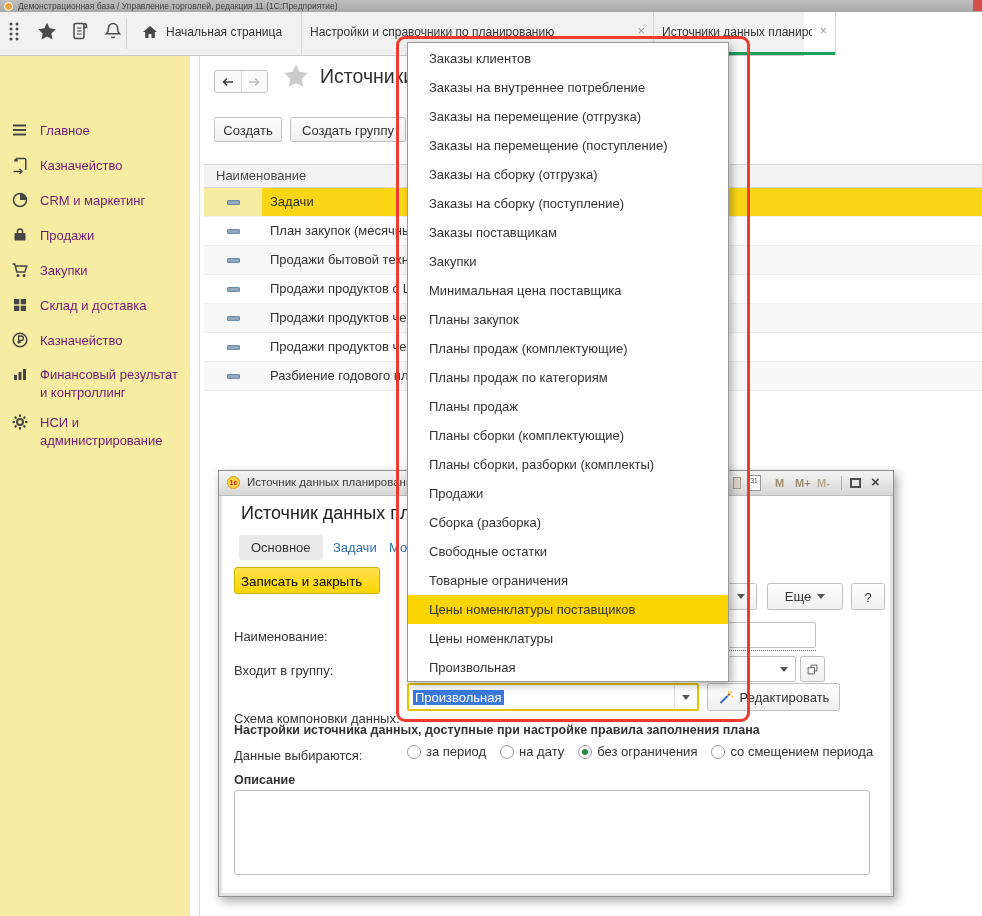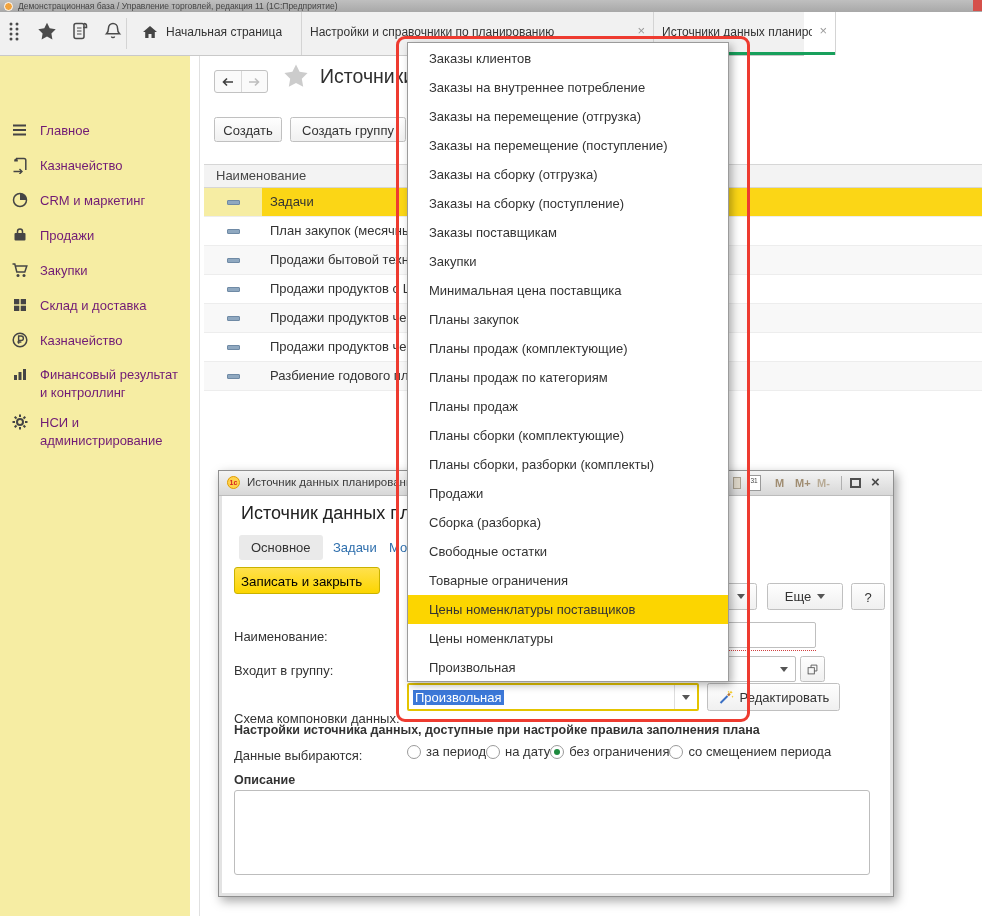--- a/index.html
+++ b/index.html
@@ -81,21 +81,21 @@
   #inpGroup{left:190px;top:185px;width:387px;height:26px;}
   .inp-caret{position:absolute;right:7px;top:10px;}
   .open-btn{position:absolute;left:581px;top:185px;width:25px;height:26px;z-index:2;display:flex;align-items:center;justify-content:center;}
   .combo{position:absolute;left:188px;top:212px;width:292px;height:28px;border:2px solid #e4c400;border-radius:2px;background:#fff;display:flex;align-items:center;box-sizing:border-box;z-index:2;}
   .combo-text{margin-left:4px;background:#3c78d8;color:#fff;padding:0 2px;white-space:nowrap;}
   .combo-arrow{margin-left:auto;width:22px;align-self:stretch;border-left:1px solid #ddd;display:flex;align-items:center;justify-content:center;}
   .caret{width:0;height:0;border-left:4px solid transparent;border-right:4px solid transparent;border-top:5px solid #555;}
   .edit-btn{position:absolute;left:488px;top:212px;width:133px;height:28px;z-index:2;display:flex;align-items:center;justify-content:center;gap:6px;}
   .settings-hdr{position:absolute;left:15px;top:252px;font-weight:bold;font-size:12.5px;z-index:2;white-space:nowrap;}
   .radio-label{position:absolute;left:15px;top:277px;z-index:2;}
-  #radioRow{position:absolute;left:188px;top:273px;display:flex;align-items:flex-start;z-index:2;}
+  #radioRow{position:absolute;left:188px;top:273px;display:flex;gap:14px;align-items:flex-start;z-index:2;}
   .radio-opt{display:flex;align-items:center;gap:5px;white-space:nowrap;}
   .radio{width:14px;height:14px;border:1px solid #9a9a9a;border-radius:50%;background:#fff;position:relative;box-sizing:border-box;}
   .radio.sel::after{content:"";position:absolute;left:3px;top:3px;width:6px;height:6px;border-radius:50%;background:#1d8a3e;}
   .desc-label{position:absolute;left:15px;top:302px;font-weight:bold;font-size:12.5px;z-index:2;}
   .desc-area{position:absolute;left:15px;top:319px;width:636px;height:85px;border:1px solid #bdbdbd;border-radius:3px;background:#fff;z-index:2;box-sizing:border-box;}
   
   .dropdown{position:absolute;left:407px;top:42px;width:322px;height:640px;background:#fff;border:1px solid #9b9b9b;box-shadow:3px 3px 8px rgba(0,0,0,.3);box-sizing:border-box;z-index:20;padding-top:1px;overflow:hidden;}
   .dd-item{height:29px;line-height:29px;padding-left:21px;white-space:nowrap;}
   .dd-item.hl{background:#fcd500;}
   

